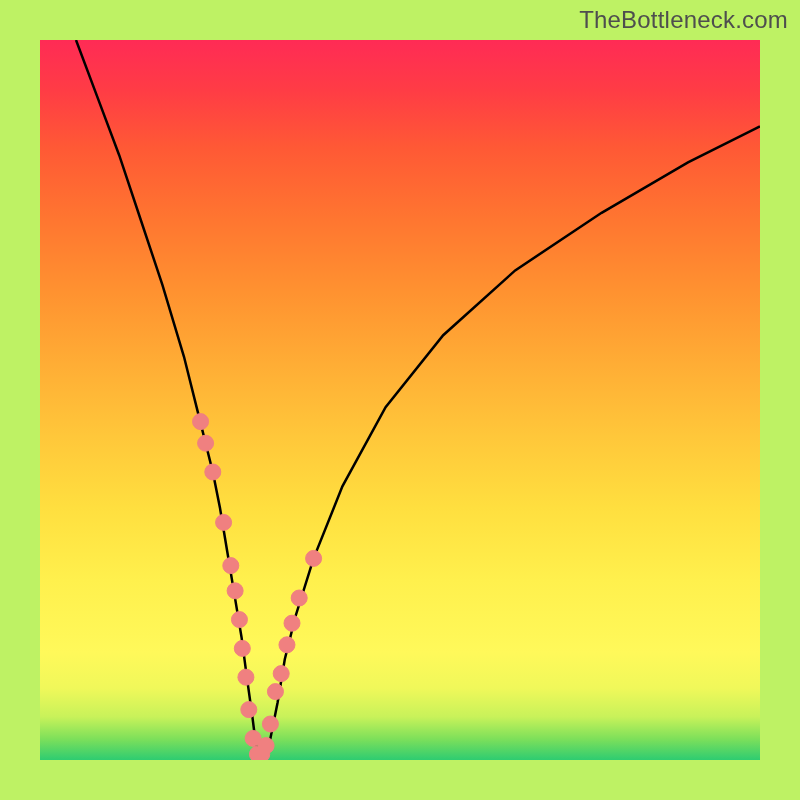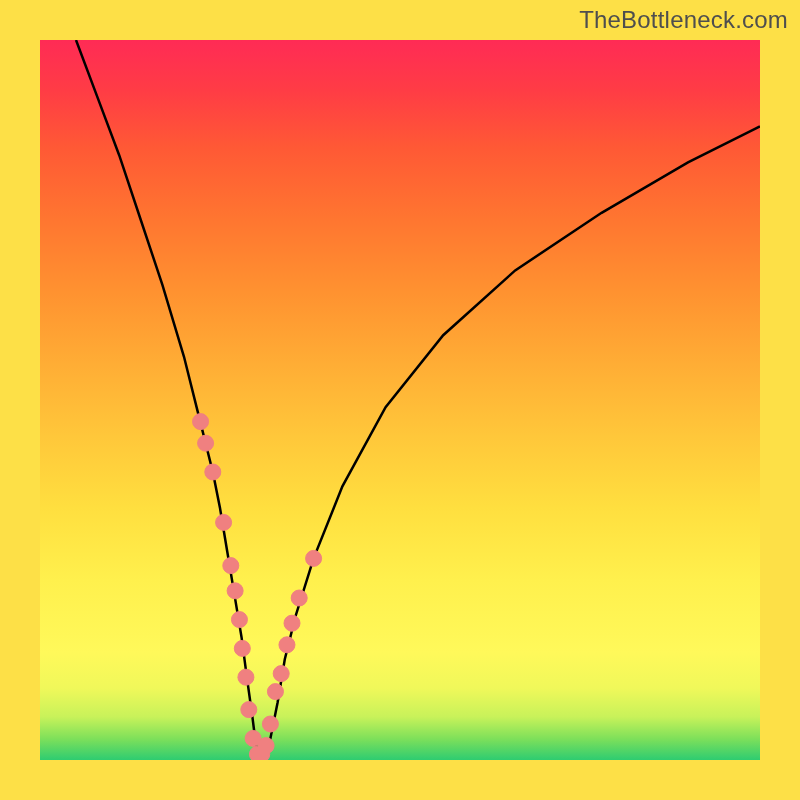--- a/index.html
+++ b/index.html
@@ -8,21 +8,21 @@
     width: 800px;
     height: 800px;
     overflow: hidden;
     background: #000;
     font-family: Arial, Helvetica, sans-serif;
   }
   .frame {
     position: relative;
     width: 800px;
     height: 800px;
-    background: #fde047;
+    background: #bef264;
     box-sizing: border-box;
   }
   .plot {
     position: absolute;
     left: 40px;
     top: 40px;
     width: 720px;
     height: 720px;
     
     background: linear-gradient(

